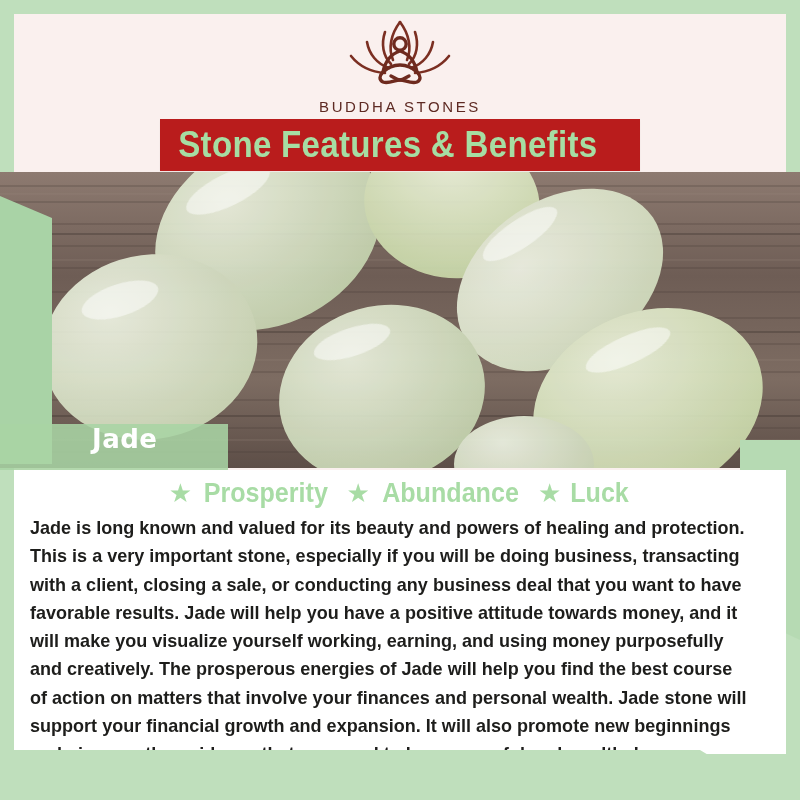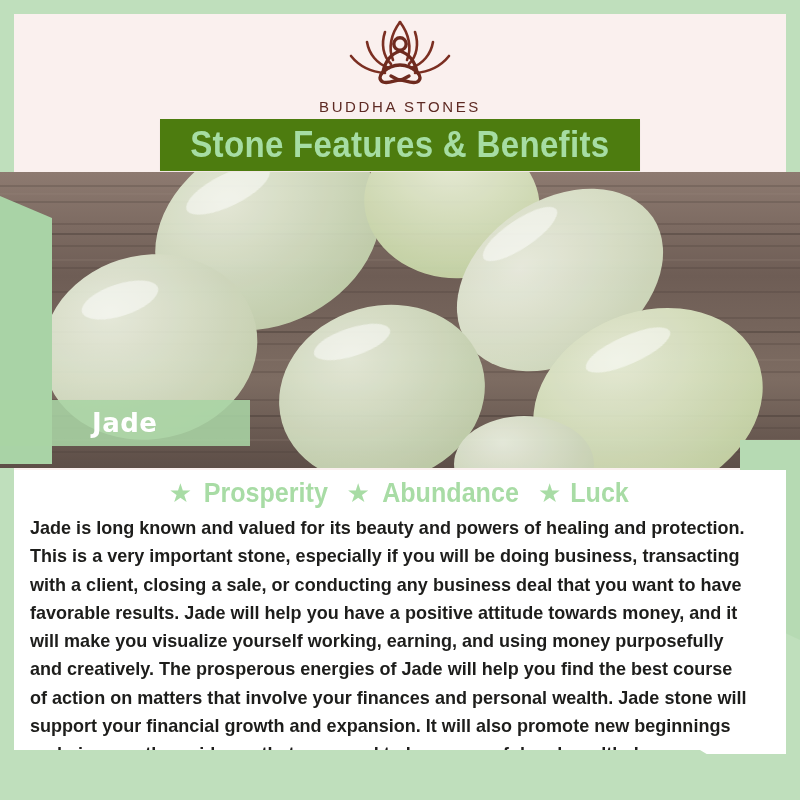--- a/index.html
+++ b/index.html
@@ -35,37 +35,37 @@
   .logo-wrap{position:absolute;left:0;top:18px;width:800px;text-align:center;}
   .logo-mark{display:block;margin:0 auto;}
   .logo-text{
     margin-top:2px;font-size:15px;letter-spacing:2.6px;color:#5e2a23;
     font-family:Liberation Sans, sans-serif;font-weight:400;
   }
 
   
   .title-banner{
     position:absolute;left:160px;top:119px;width:480px;height:52px;
-    background:#4d7c0f;box-shadow:0 1px 2px rgba(0,0,0,.05);
-    display:flex;align-items:center;justify-content:center;
+    background:#b91c1c;box-shadow:0 1px 2px rgba(0,0,0,.05);
+    display:flex;align-items:center;
   }
   .title-text{
     font-size:36px;font-weight:bold;color:#a6dda3;
     font-family:"Liberation Sans Narrow","Liberation Sans",sans-serif;
     transform:scaleX(.92);white-space:nowrap;letter-spacing:.3px;
   }
 
   
   .photo{position:absolute;left:0;top:172px;width:800px;height:296px;overflow:hidden;background:#6b5a52;}
   .photo svg{display:block;width:800px;height:296px;}
 
   
   .jade-band{
-    position:absolute;left:0;top:400px;width:250px;height:46px;
-    background:rgba(168,212,164,.88);display:flex;align-items:center;
+    position:absolute;left:0;top:424px;width:228px;height:46px;
+    background:rgba(168,212,164,.88);display:flex;align-items:flex-start;
   }
   .jade-label{
     margin-left:92px;color:#ffffff;font-size:26px;font-weight:bold;
     font-family:"DejaVu Sans",sans-serif;letter-spacing:.5px;
   }
 
   
   .content{position:absolute;left:14px;top:470px;width:772px;height:284px;background:#ffffff;}
   .keywords{
     display:flex;align-items:center;justify-content:center;gap:14px;

